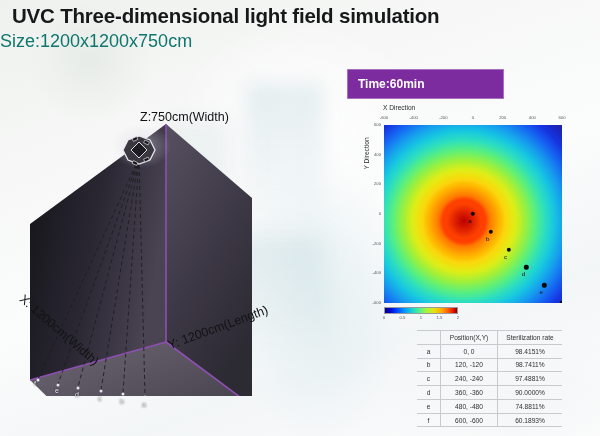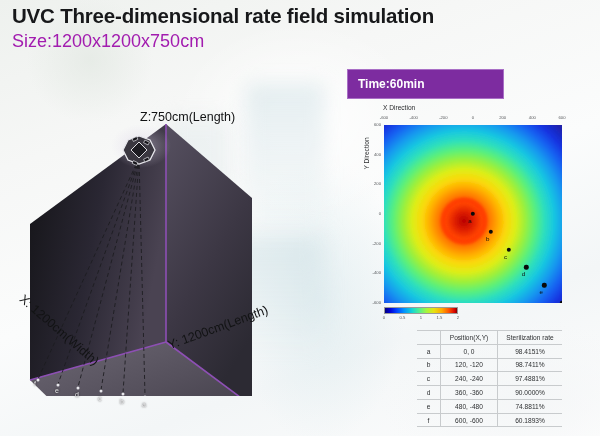--- a/index.html
+++ b/index.html
@@ -53,23 +53,23 @@
     position: absolute;
     left: 12px; top: 4px;
     font-size: 20.5px;
     font-weight: bold;
     color: #17181a;
     letter-spacing: -0.2px;
     white-space: nowrap;
   }
   #subtitle {
     position: absolute;
-    left: 12px; top: 31px;
+    left: 0; top: 31px;
     font-size: 18px;
-    color: #a21caf;
+    color: #0f766e;
     white-space: nowrap;
   }
 
   
   #room {
     position: absolute;
     left: 8px; top: 96px;
     width: 300px; height: 300px;
   }
   #room svg { display: block; }
@@ -226,21 +226,21 @@
 </style>
 </head>
 <body>
 
 <div id="bg">
   <div id="bg-blob-a"></div>
   <div id="bg-blob-b"></div>
   <div id="bg-blob-c"></div>
 </div>
 
-<div id="title">UVC Three-dimensional rate field simulation</div>
+<div id="title">UVC Three-dimensional light field simulation</div>
 <div id="subtitle">Size:1200x1200x750cm</div>
 
 <div id="room">
   <svg width="300" height="300" viewBox="0 0 300 300">
     <defs>
       <linearGradient id="gBack" x1="0" y1="0" x2="1" y2="0.35">
         <stop offset="0%" stop-color="#131316"></stop>
         <stop offset="55%" stop-color="#2a2733"></stop>
         <stop offset="100%" stop-color="#4a4352"></stop>
       </linearGradient>
@@ -295,21 +295,21 @@
       <polygon points="131,46 139,54 131,62 123,54" fill="#1d1c22" stroke="#f0f0f4" stroke-width="0.9"></polygon>
       <g fill="#16151a" stroke="#e9e9ee" stroke-width="0.6">
         <rect x="124.5" y="41.5" width="5" height="3" transform="rotate(-26 127 43)"></rect>
         <rect x="136" y="45" width="5" height="3" transform="rotate(26 138.5 46.5)"></rect>
         <rect x="136" y="62" width="5" height="3" transform="rotate(-26 138.5 63.5)"></rect>
         <rect x="124.5" y="65.5" width="5" height="3" transform="rotate(26 127 67)"></rect>
       </g>
     </g>
   </svg>
 
-  <div class="room-label" id="lbl-z">Z:750cm(Length)</div>
+  <div class="room-label" id="lbl-z">Z:750cm(Width)</div>
   <div class="room-label" id="lbl-x">X: 1200cm(Width)</div>
   <div class="room-label" id="lbl-y">Y: 1200cm(Length)</div>
 
   <div class="floor-pt-label" style="left:26px;  top:284px;">f</div>
   <div class="floor-pt-label" style="left:47px;  top:291px;">e</div>
   <div class="floor-pt-label" style="left:67px;  top:295px;">d</div>
   <div class="floor-pt-label" style="left:90px;  top:299px;">c</div>
   <div class="floor-pt-label" style="left:112px; top:302px;">b</div>
   <div class="floor-pt-label" style="left:134px; top:305px;">a</div>
 </div>

